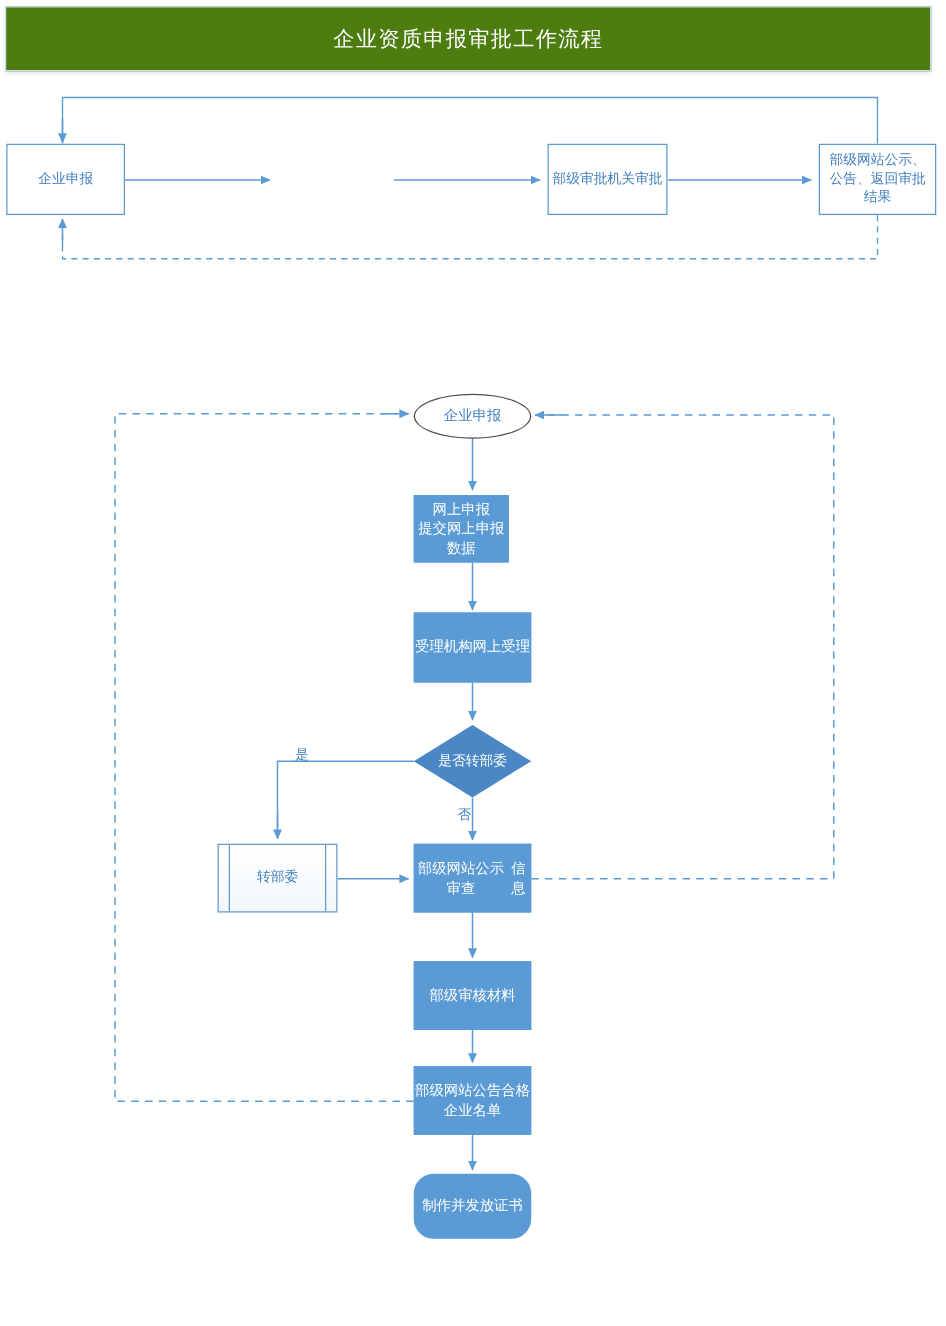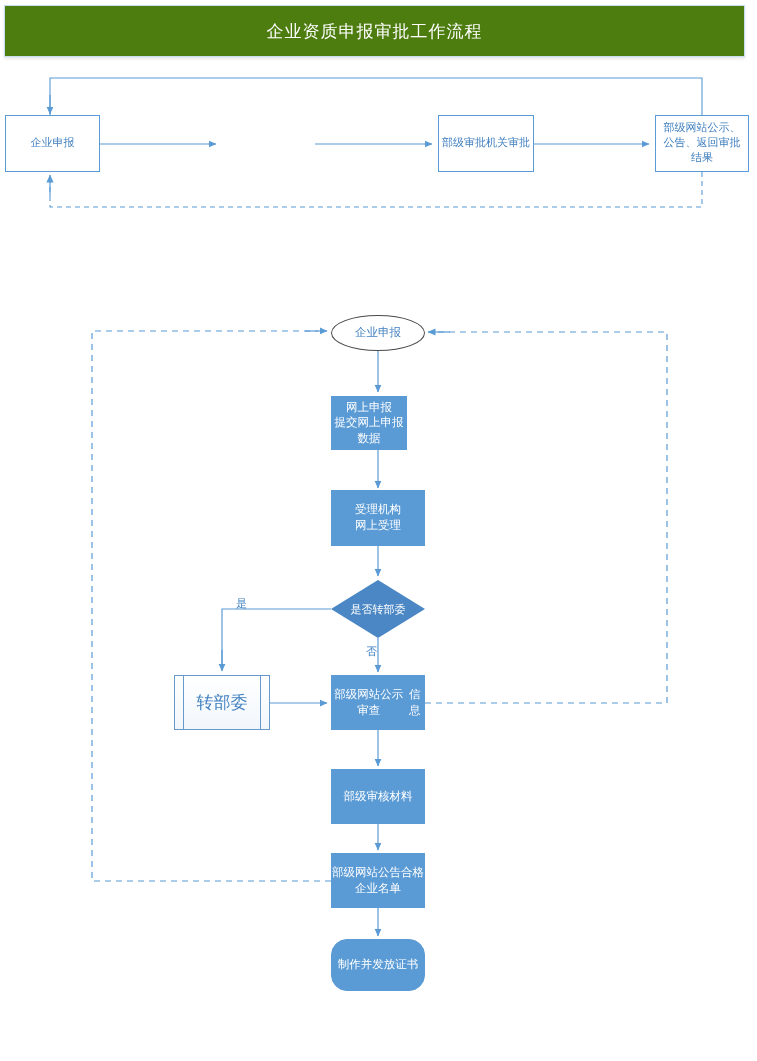--- a/index.html
+++ b/index.html
@@ -68,38 +68,37 @@
     border: 1px solid #4a4a4a;
     border-radius: 50% / 50%;
     color: #3F7FBF;
     font-size: 11.5px;
   }
   
   .node-predef {
     background: linear-gradient(180deg,#ffffff 0%, #f2f7fc 100%);
     border: 1px solid #6699cc;
     color: #3F7FBF;
-    font-size: 17px;
+    font-size: 11px;
   }
   .node-predef::before,
   .node-predef::after {
     content: "";
     position: absolute;
     top: 0;
     bottom: 0;
     width: 0;
     border-left: 1px solid #6699cc;
   }
   .node-predef::before { left: 8px; }
   .node-predef::after  { right: 8px; }
   
   .node-diamond {
     background: transparent;
     border: none;
-    font-family: Liberation Serif, serif;
   }
   .node-diamond .diamond-shape {
     position: absolute;
     left: 0; top: 0; right: 0; bottom: 0;
     background: #4A87C4;
     clip-path: polygon(50% 0%, 100% 50%, 50% 100%, 0% 50%);
   }
   .node-diamond .diamond-label {
     position: relative;
     z-index: 2;
@@ -198,21 +197,21 @@
 
   <div class="node node-oval" style="left:331px; top:315px; width:94px; height:36px;">
     <span>企业申报</span>
   </div>
 
   <div class="node node-filled" style="left:331px; top:396px; width:76px; height:54px; flex-direction:column;">
     <span>网上申报</span>
     <span>提交网上申报数据</span>
   </div>
 
-  <div class="node node-filled" style="left:331px; top:490px; width:94px; height:56px; flex-direction:column;">
+  <div class="node node-filled" style="left:331px; top:490px; width:94px; height:56px; ">
     <span>受理机构</span>
     <span>网上受理</span>
   </div>
 
   <div class="node node-diamond" style="left:331px; top:580px; width:94px; height:58px;">
     <span class="diamond-shape"></span>
     <span class="diamond-label">是否转部委</span>
   </div>
 
   <div class="node node-predef" style="left:174px; top:675px; width:96px; height:55px;">

